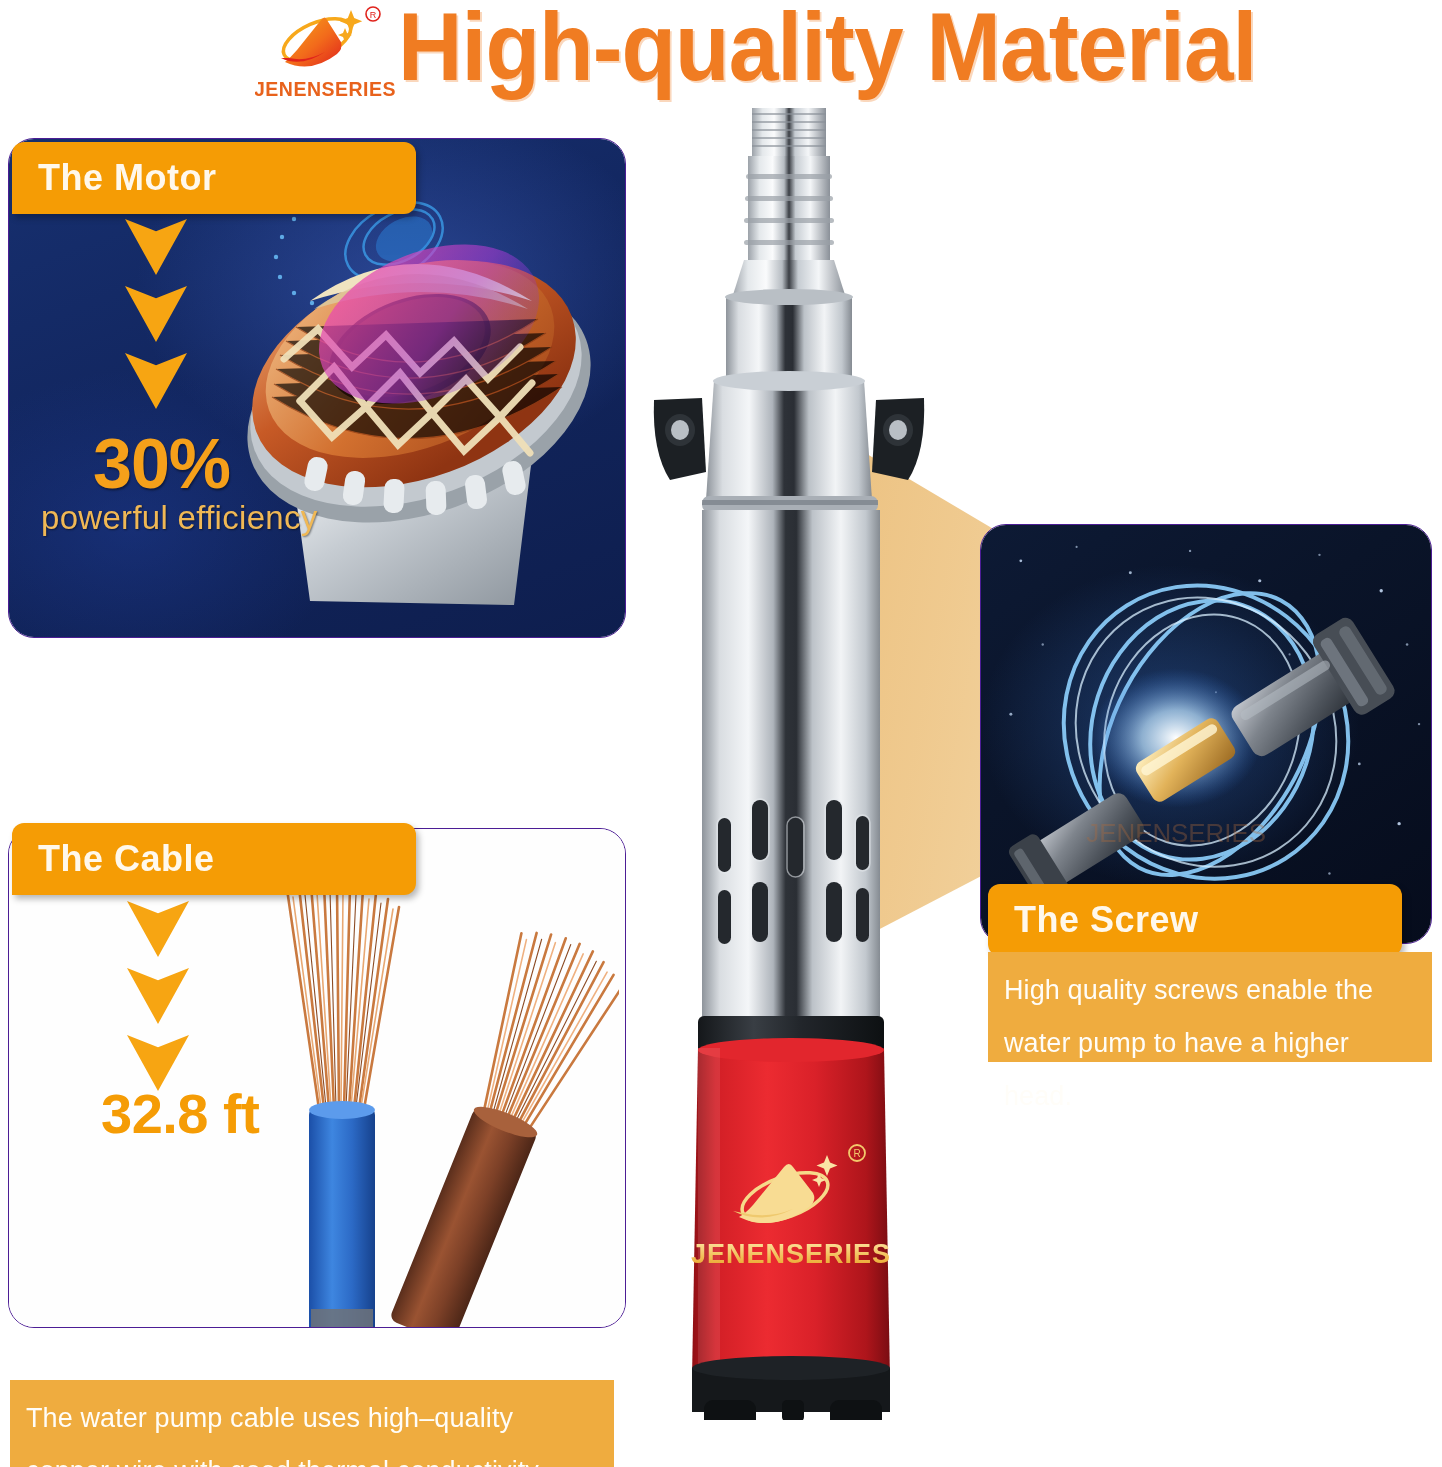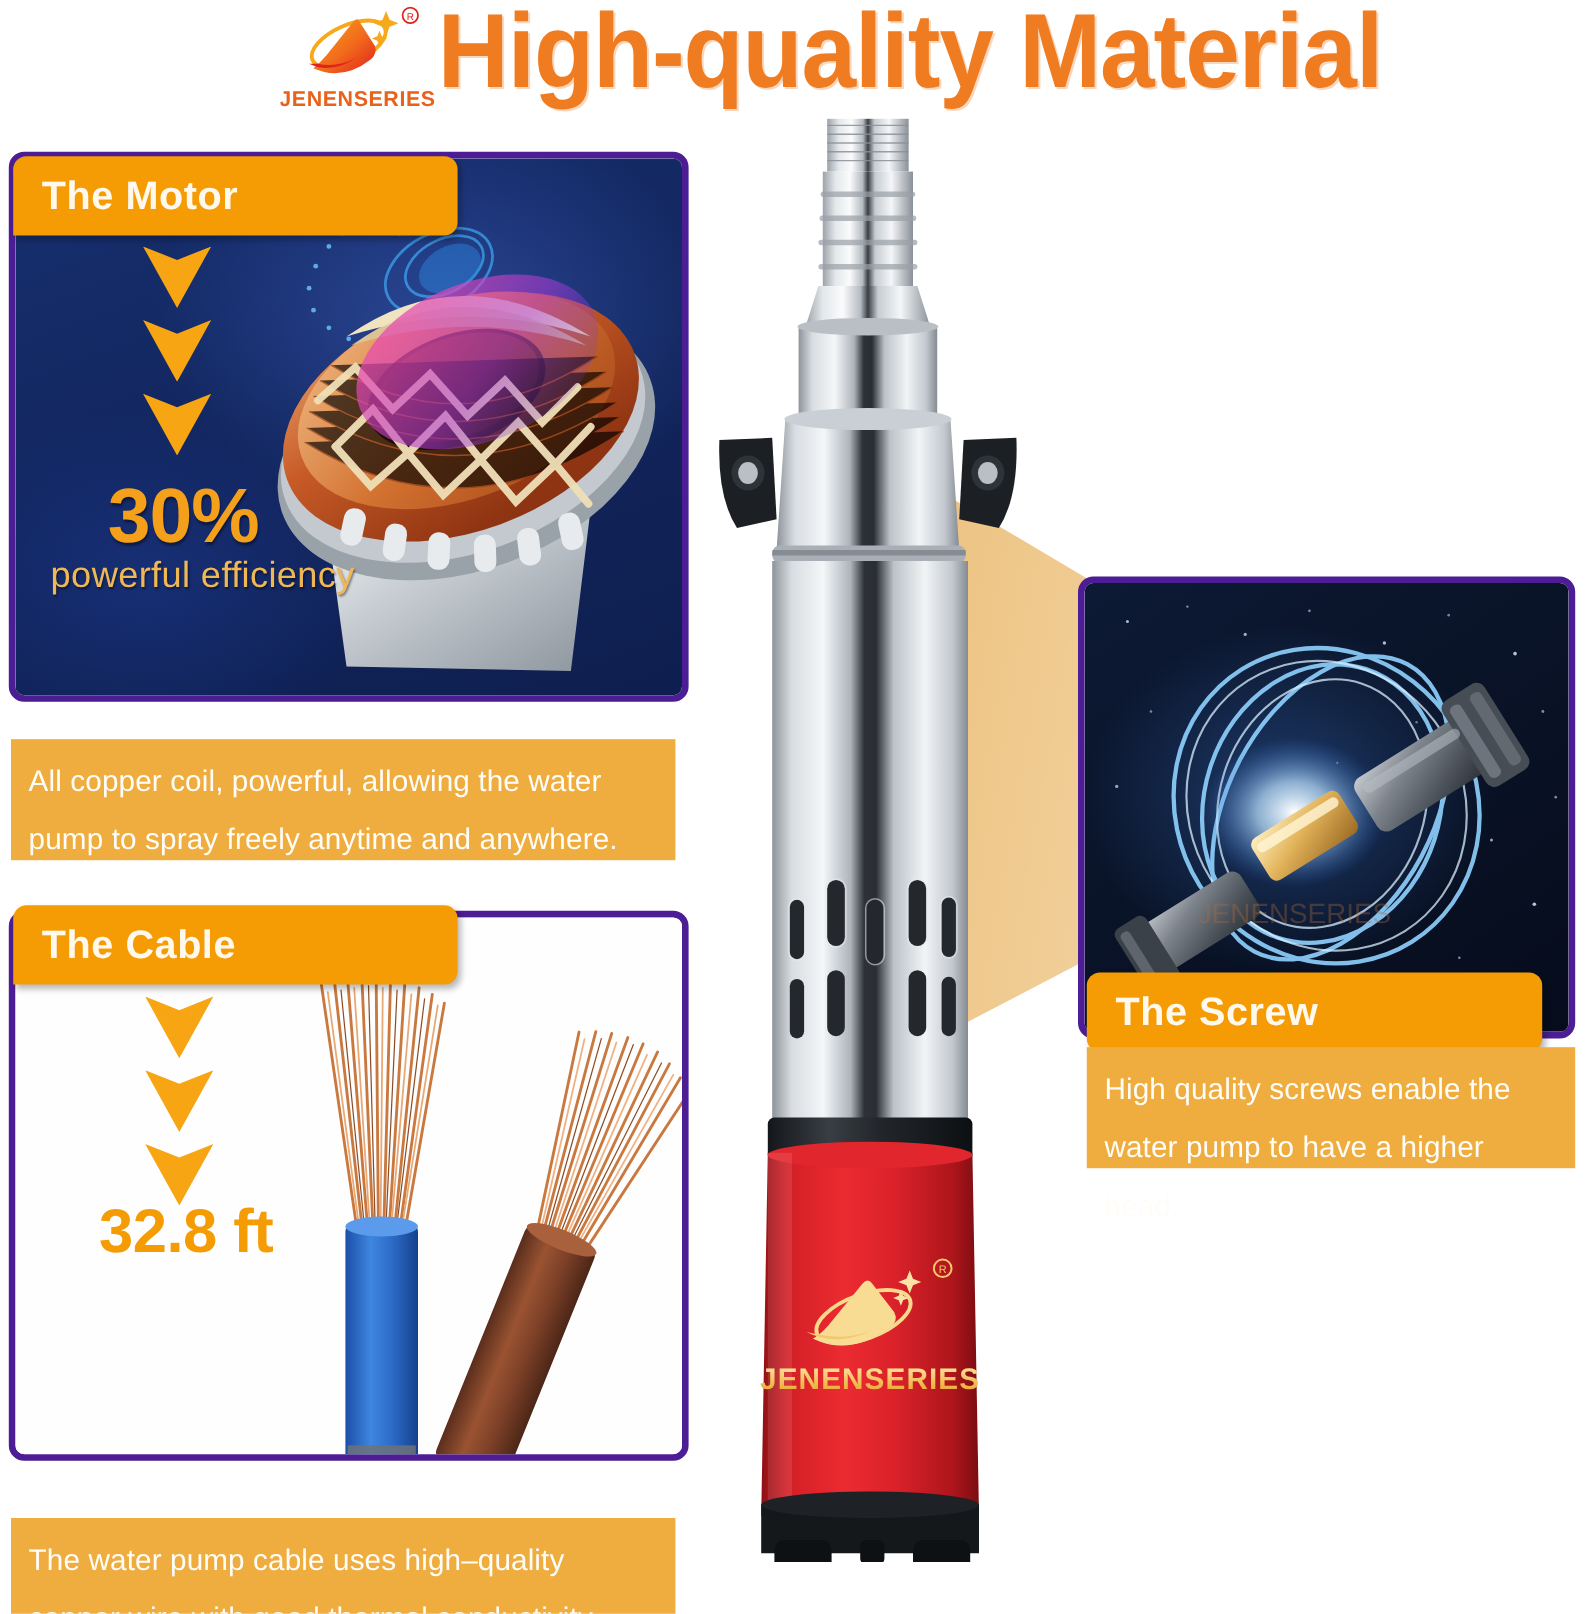--- a/index.html
+++ b/index.html
@@ -24,22 +24,22 @@
     color: #F07C22;
     font-family: "Liberation Sans Narrow", "Liberation Sans", sans-serif;
     transform: scaleX(0.93); transform-origin: left top;
     text-shadow: 2px 2px 0 rgba(240,124,34,.30);
     white-space: nowrap;
   }
 
   
   .panel {
     position: absolute;
-    border: 6px solid #4c1d95;
-    border-radius: 14px;
+    border: 1px solid #4c1d95;
+    border-radius: 26px;
     overflow: hidden;
     background: #fff;
   }
 
   
   .tab {
     position: absolute;
     background: #F59C05;
     color: #FFF8EC;
     font-size: 36px;
@@ -97,21 +97,21 @@
     text-shadow: 1px 1px 2px rgba(0,0,0,.45);
   }
 
   
   .stator { position: absolute; left: 205px; top: 30px; width: 420px; height: 440px; }
 
   
   .cable-bg { position: absolute; inset: 0; background: #FEFEFE; }
   .chev-col-dark { position: absolute; left: 118px; top: 72px; z-index: 3; }
   .cable-stat {
-    position: absolute; left: 76px; top: 252px; z-index: 4;
+    position: absolute; left: 92px; top: 252px; z-index: 4;
     font-size: 56px; font-weight: 700; color: #F59C05;
     font-family: "Liberation Sans Narrow", "Liberation Sans", sans-serif;
     letter-spacing: -.5px;
   }
   .wires { position: absolute; left: 150px; top: 50px; width: 460px; height: 455px; }
 
   
   .space-bg {
     position: absolute; inset: 0;
     background:
@@ -264,23 +264,20 @@
     </div>
 
     <div class="stat-big">30%</div>
     <div class="stat-sub">powerful efficiency</div>
   </div>
 
   <div class="tab tab-top-left" style="left:12px; top:142px; width:404px; height:72px;">
     <span>The Motor</span>
   </div>
 
-  <div class="caption" style="left:10px; top:672px; width:604px; height:110px;">
-    <span>All copper coil, powerful, allowing the water pump to spray freely anytime and anywhere.</span>
-  </div>
 
   <div class="panel" style="left:8px; top:828px; width:618px; height:500px;">
     <div class="cable-bg"></div>
 
     <svg class="wires" viewBox="0 0 460 455">
       <defs>
         <linearGradient id="blueins" x1="0" y1="0" x2="1" y2="0">
           <stop offset="0%" stop-color="#1B4FA8"></stop>
           <stop offset="35%" stop-color="#3E86E0"></stop>
           <stop offset="65%" stop-color="#2C6AC6"></stop>

